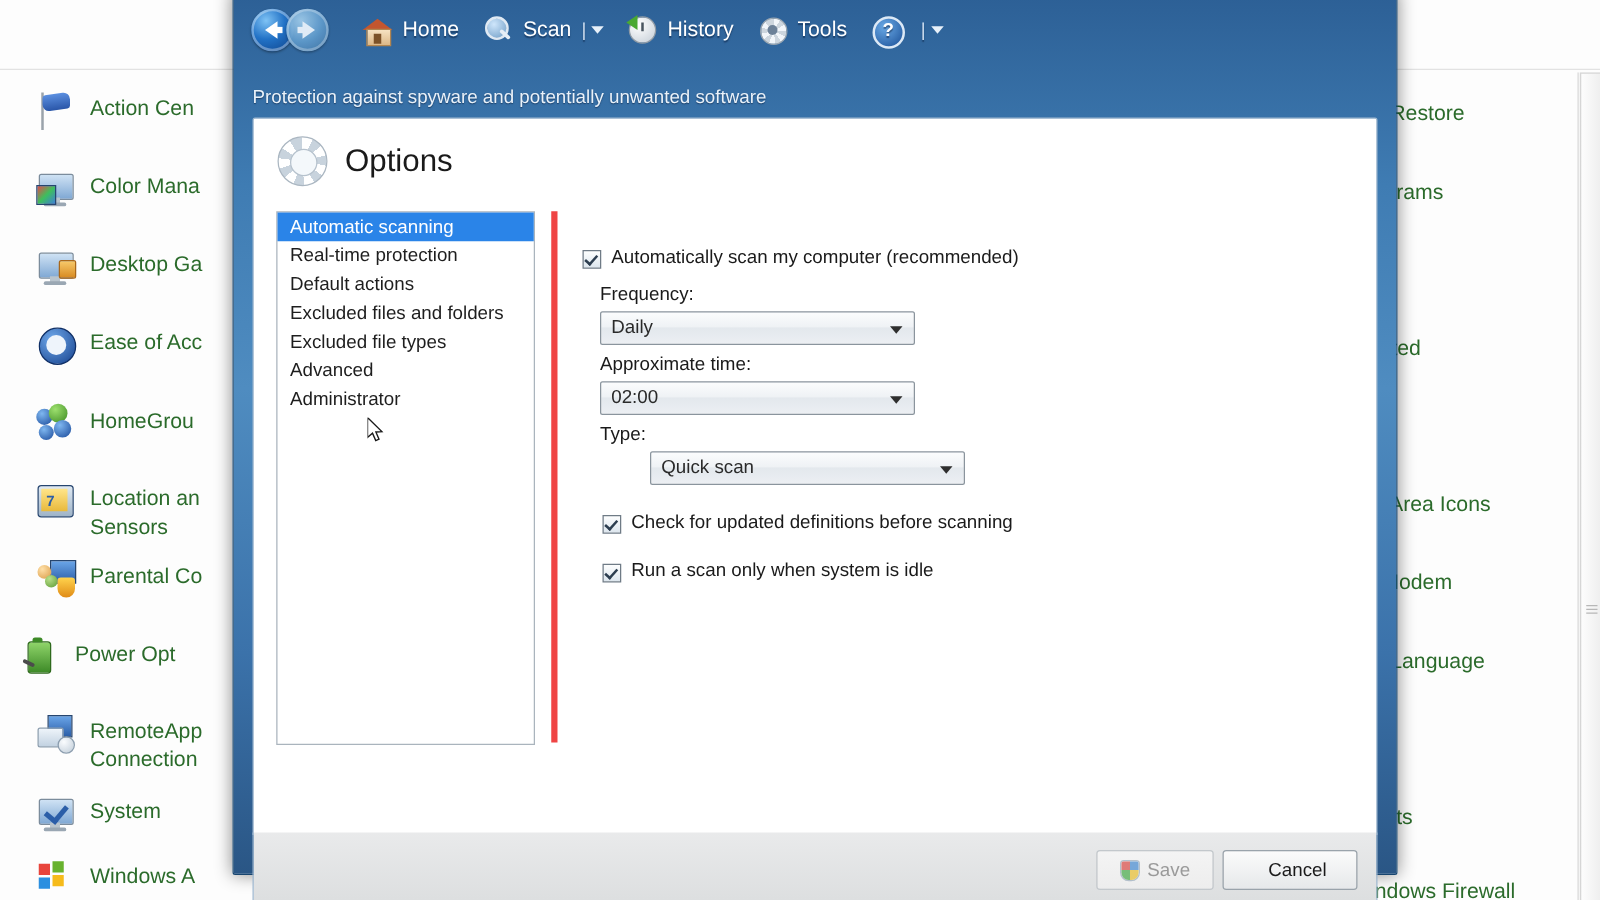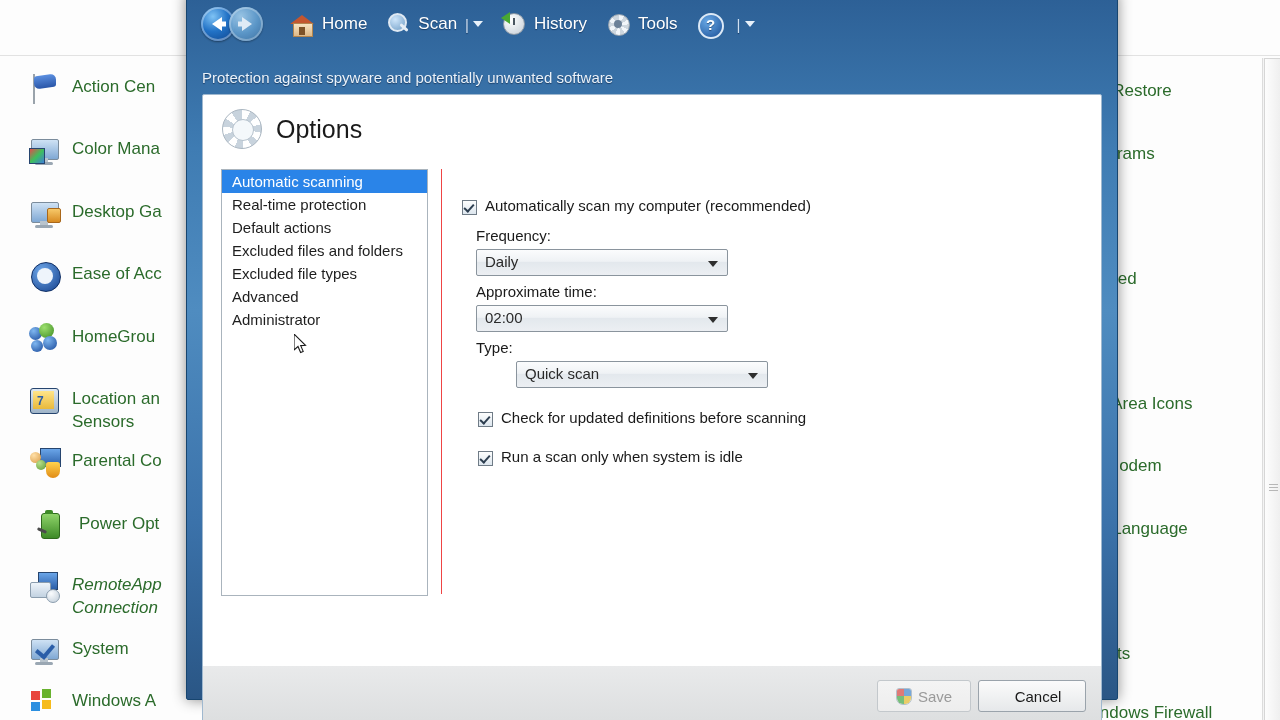--- a/index.html
+++ b/index.html
@@ -85,21 +85,21 @@
   .opt-gear .g1 { position:absolute; inset:0; border-radius:50%;
       background:conic-gradient(#ffffff 0 7%, #c8d3dd 7% 14%, #ffffff 14% 21%, #c8d3dd 21% 28%, #ffffff 28% 35%, #c8d3dd 35% 42%, #ffffff 42% 49%, #c8d3dd 49% 56%, #ffffff 56% 63%, #c8d3dd 63% 70%, #ffffff 70% 77%, #c8d3dd 77% 84%, #ffffff 84% 91%, #c8d3dd 91% 100%);
       border:1px solid #aab6c1; }
   .opt-gear .g2 { position:absolute; left:10px; top:10px; width:20px; height:20px; border-radius:50%; background:#f4f8fb; border:1px solid #b6c2cd; }
   .opt-title { position:absolute; left:73px; top:20px; font-size:25px; color:#1a1a1a; }
 
   .listbox { position:absolute; left:18px; top:74px; width:205px; height:425px; background:#fff; border:1px solid #aab4bd; }
   .li { height:23px; line-height:23px; padding-left:10px; font-size:15px; color:#1e1e1e; }
   .li.sel { background:#2a84e8; color:#ffffff; }
 
-  .pane { position:absolute; left:238px; top:74px; width:645px; height:425px; border-left:1px solid #ef4444; }
+  .pane { position:absolute; left:238px; top:74px; width:645px; height:425px; border-left:5px solid #ef4444; }
 
   .chk-row { position:absolute; display:flex; align-items:flex-start; }
   .cbox { width:13px; height:13px; border:1px solid #6f7b86; background:linear-gradient(180deg,#fdfefe,#dde6ee); position:relative; flex:0 0 13px; margin-top:3px; }
   .cbox.checked::after { content:""; position:absolute; left:3px; top:1px; width:4px; height:8px; border:solid #2d3e50; border-width:0 2px 2px 0; transform:rotate(42deg); }
   .chk-lbl { margin-left:8px; font-size:15px; color:#1a1a1a; }
 
   .fld-lbl { position:absolute; font-size:15px; color:#1a1a1a; }
   .combo { position:absolute; width:250px; height:25px; border:1px solid #8a949d;
            background:linear-gradient(180deg,#fbfcfd 0%, #eff2f5 45%, #e3e8ed 50%, #eceff3 100%);
            border-radius:2px; }
@@ -209,32 +209,32 @@
         <span class="ic">
           <span class="sq-blue" style="left:12px;top:2px;width:19px;height:17px;"></span>
           <span class="ball" style="left:2px;top:6px;width:11px;height:11px;background:radial-gradient(circle at 35% 30%,#ffe0a8,#d99a45);"></span>
           <span class="ball" style="left:8px;top:14px;width:10px;height:10px;background:radial-gradient(circle at 35% 30%,#b9e08a,#5d9a35);"></span>
           <span class="shield-s" style="left:18px;top:16px;"></span>
         </span>
       </span>
       <span class="lbl">Parental Co</span>
     </div>
 
-    <div class="cp-item" style="left:35px; top:509px;">
+    <div class="cp-item" style="left:16px; top:509px;">
       <span class="ico">
         <span class="ic">
           <span class="sq-green" style="left:6px;top:4px;width:17px;height:24px;border-radius:3px;"></span>
           <span style="position:absolute;left:10px;top:1px;width:8px;height:4px;background:#3d8a27;border-radius:2px 2px 0 0;"></span>
           <span style="position:absolute;left:2px;top:20px;width:10px;height:3px;background:#4b4b4b;border-radius:2px;transform:rotate(25deg);"></span>
         </span>
       </span>
       <span class="lbl">Power Opt</span>
     </div>
 
-    <div class="cp-item" style="left:28px; top:570px;font-style:italic;">
+    <div class="cp-item" style="left:28px; top:570px;">
       <span class="ico">
         <span class="ic">
           <span class="sq-blue" style="left:10px;top:2px;width:18px;height:16px;"></span>
           <span style="position:absolute;left:2px;top:12px;width:19px;height:14px;background:linear-gradient(180deg,#eef4fa,#c2d2e1);border:1px solid #8b9dae;border-radius:2px;"></span>
           <span class="ball" style="left:18px;top:19px;width:12px;height:12px;background:radial-gradient(circle at 35% 30%,#fafcfe,#bfccd8);border:1px solid #8b9dae;"></span>
         </span>
       </span>
       <span class="lbl">RemoteApp
 Connection</span>
     </div>

